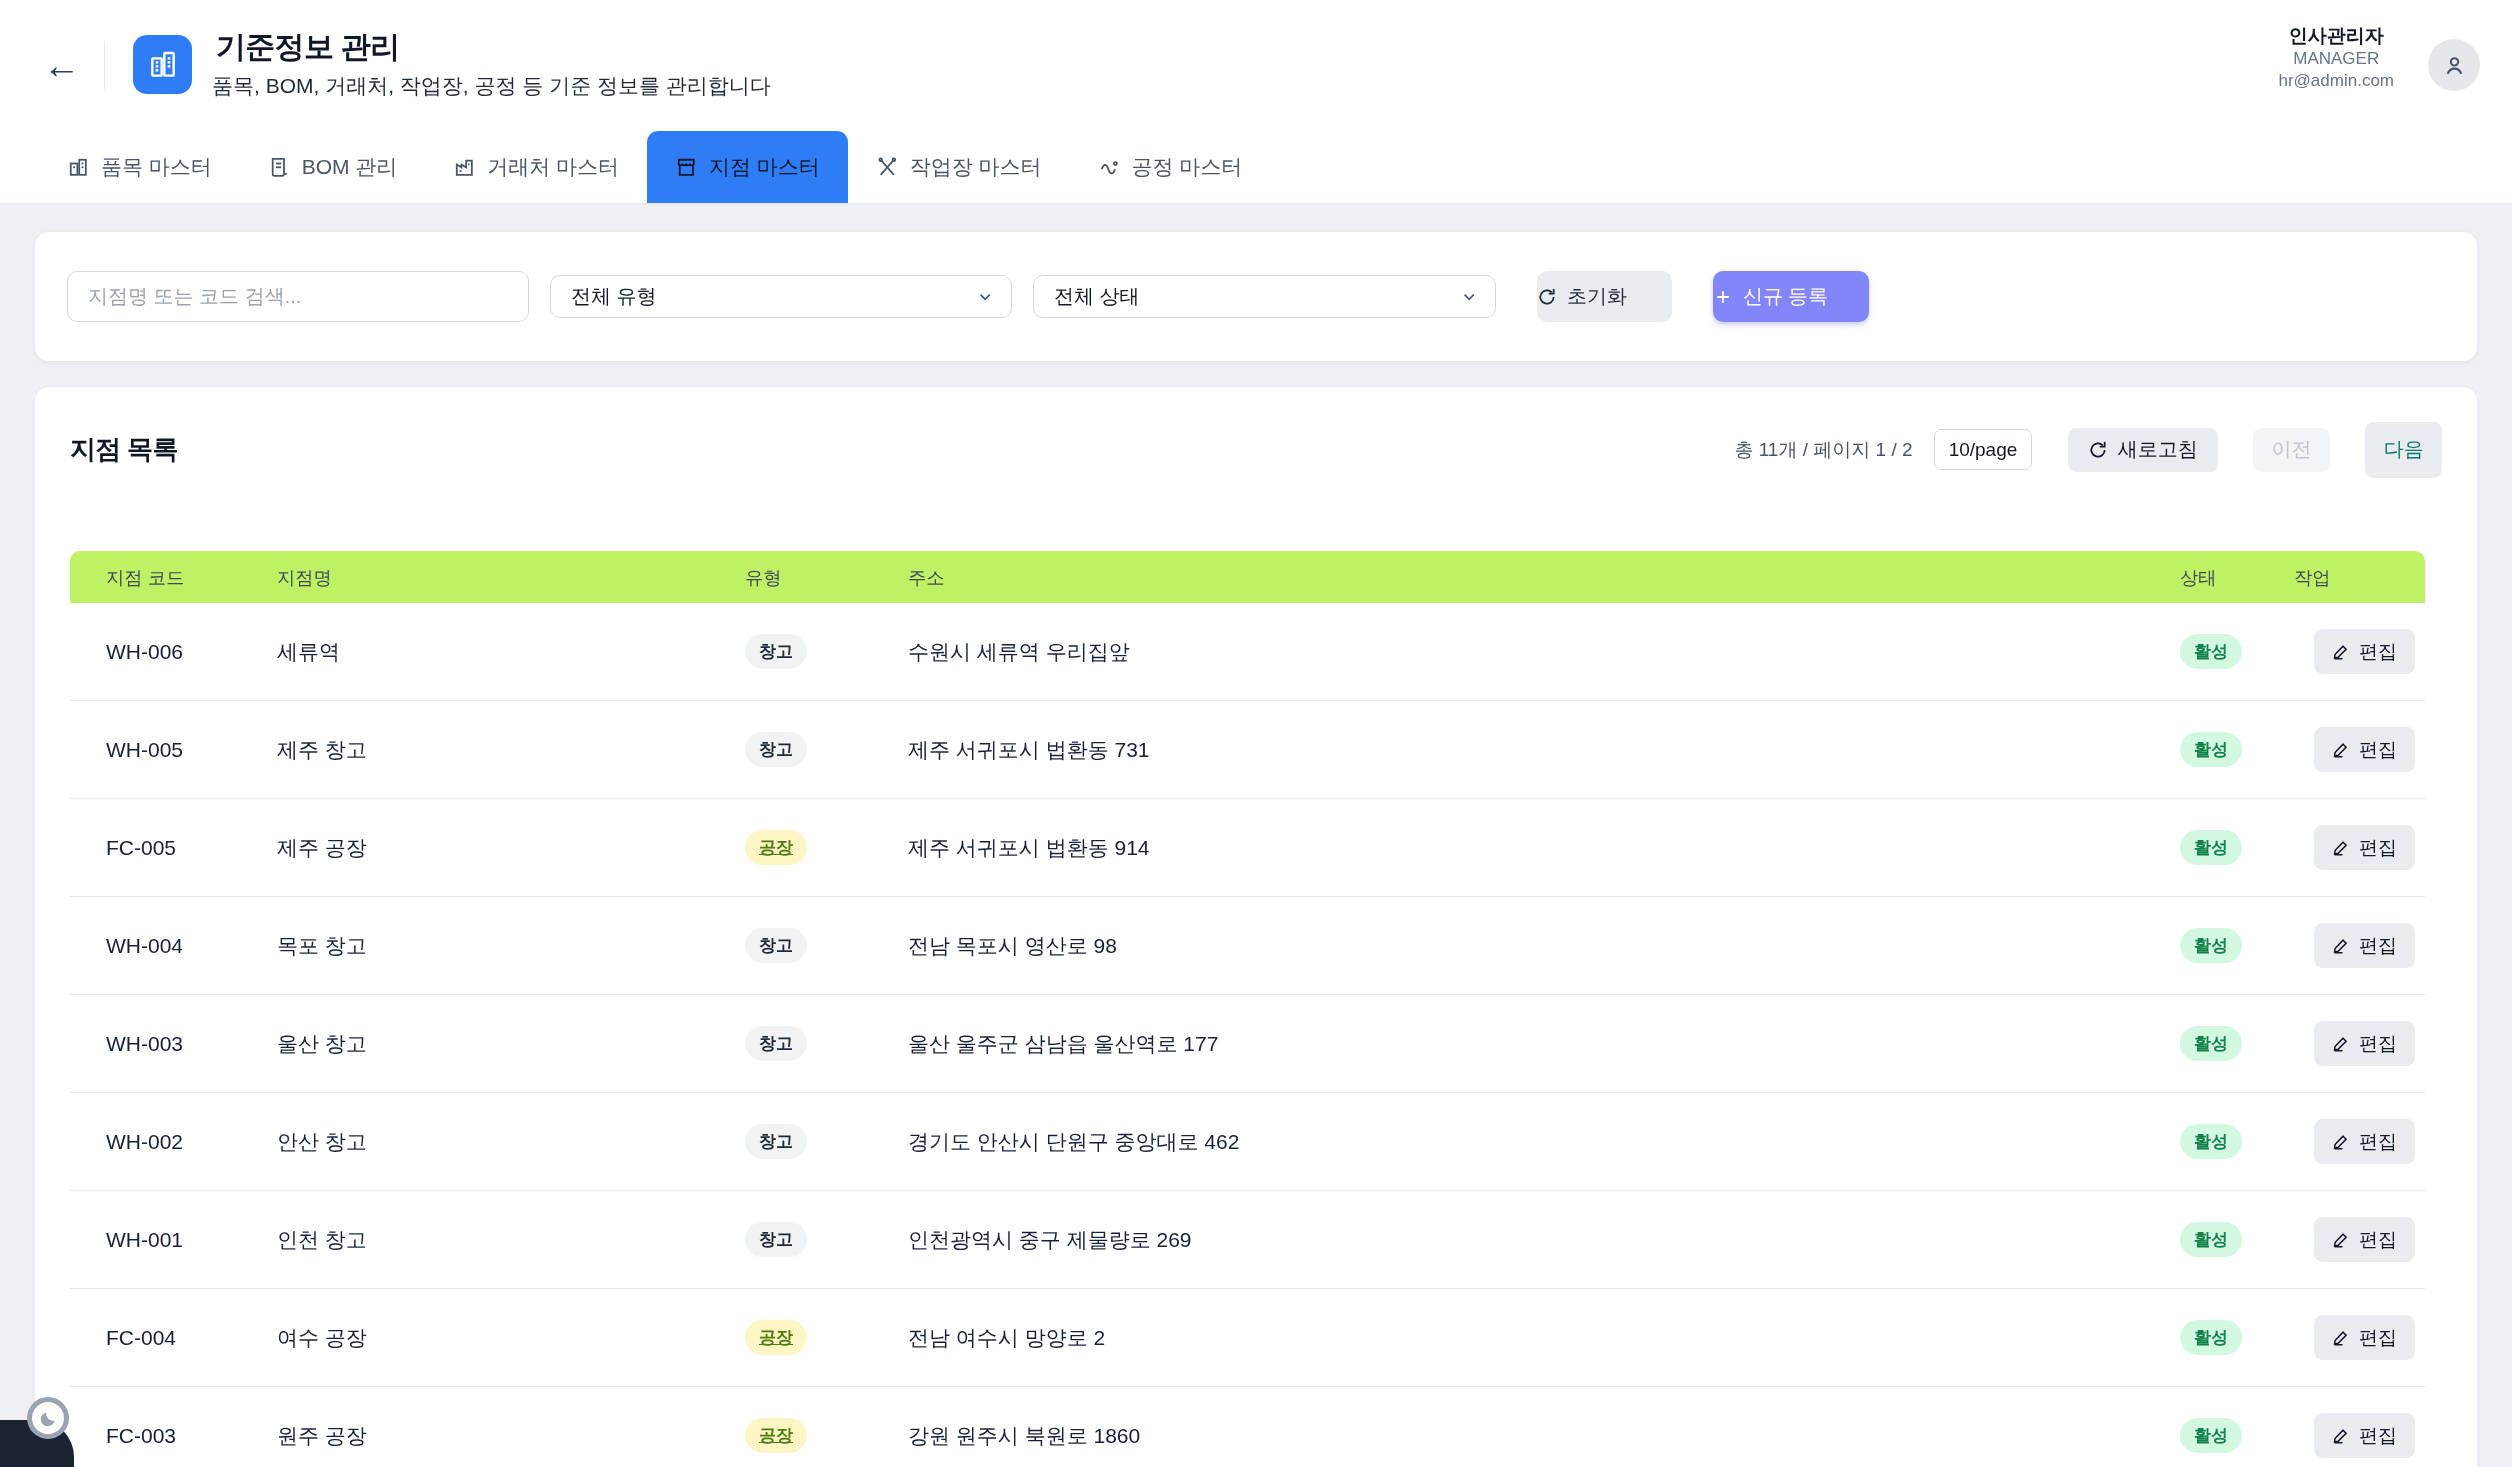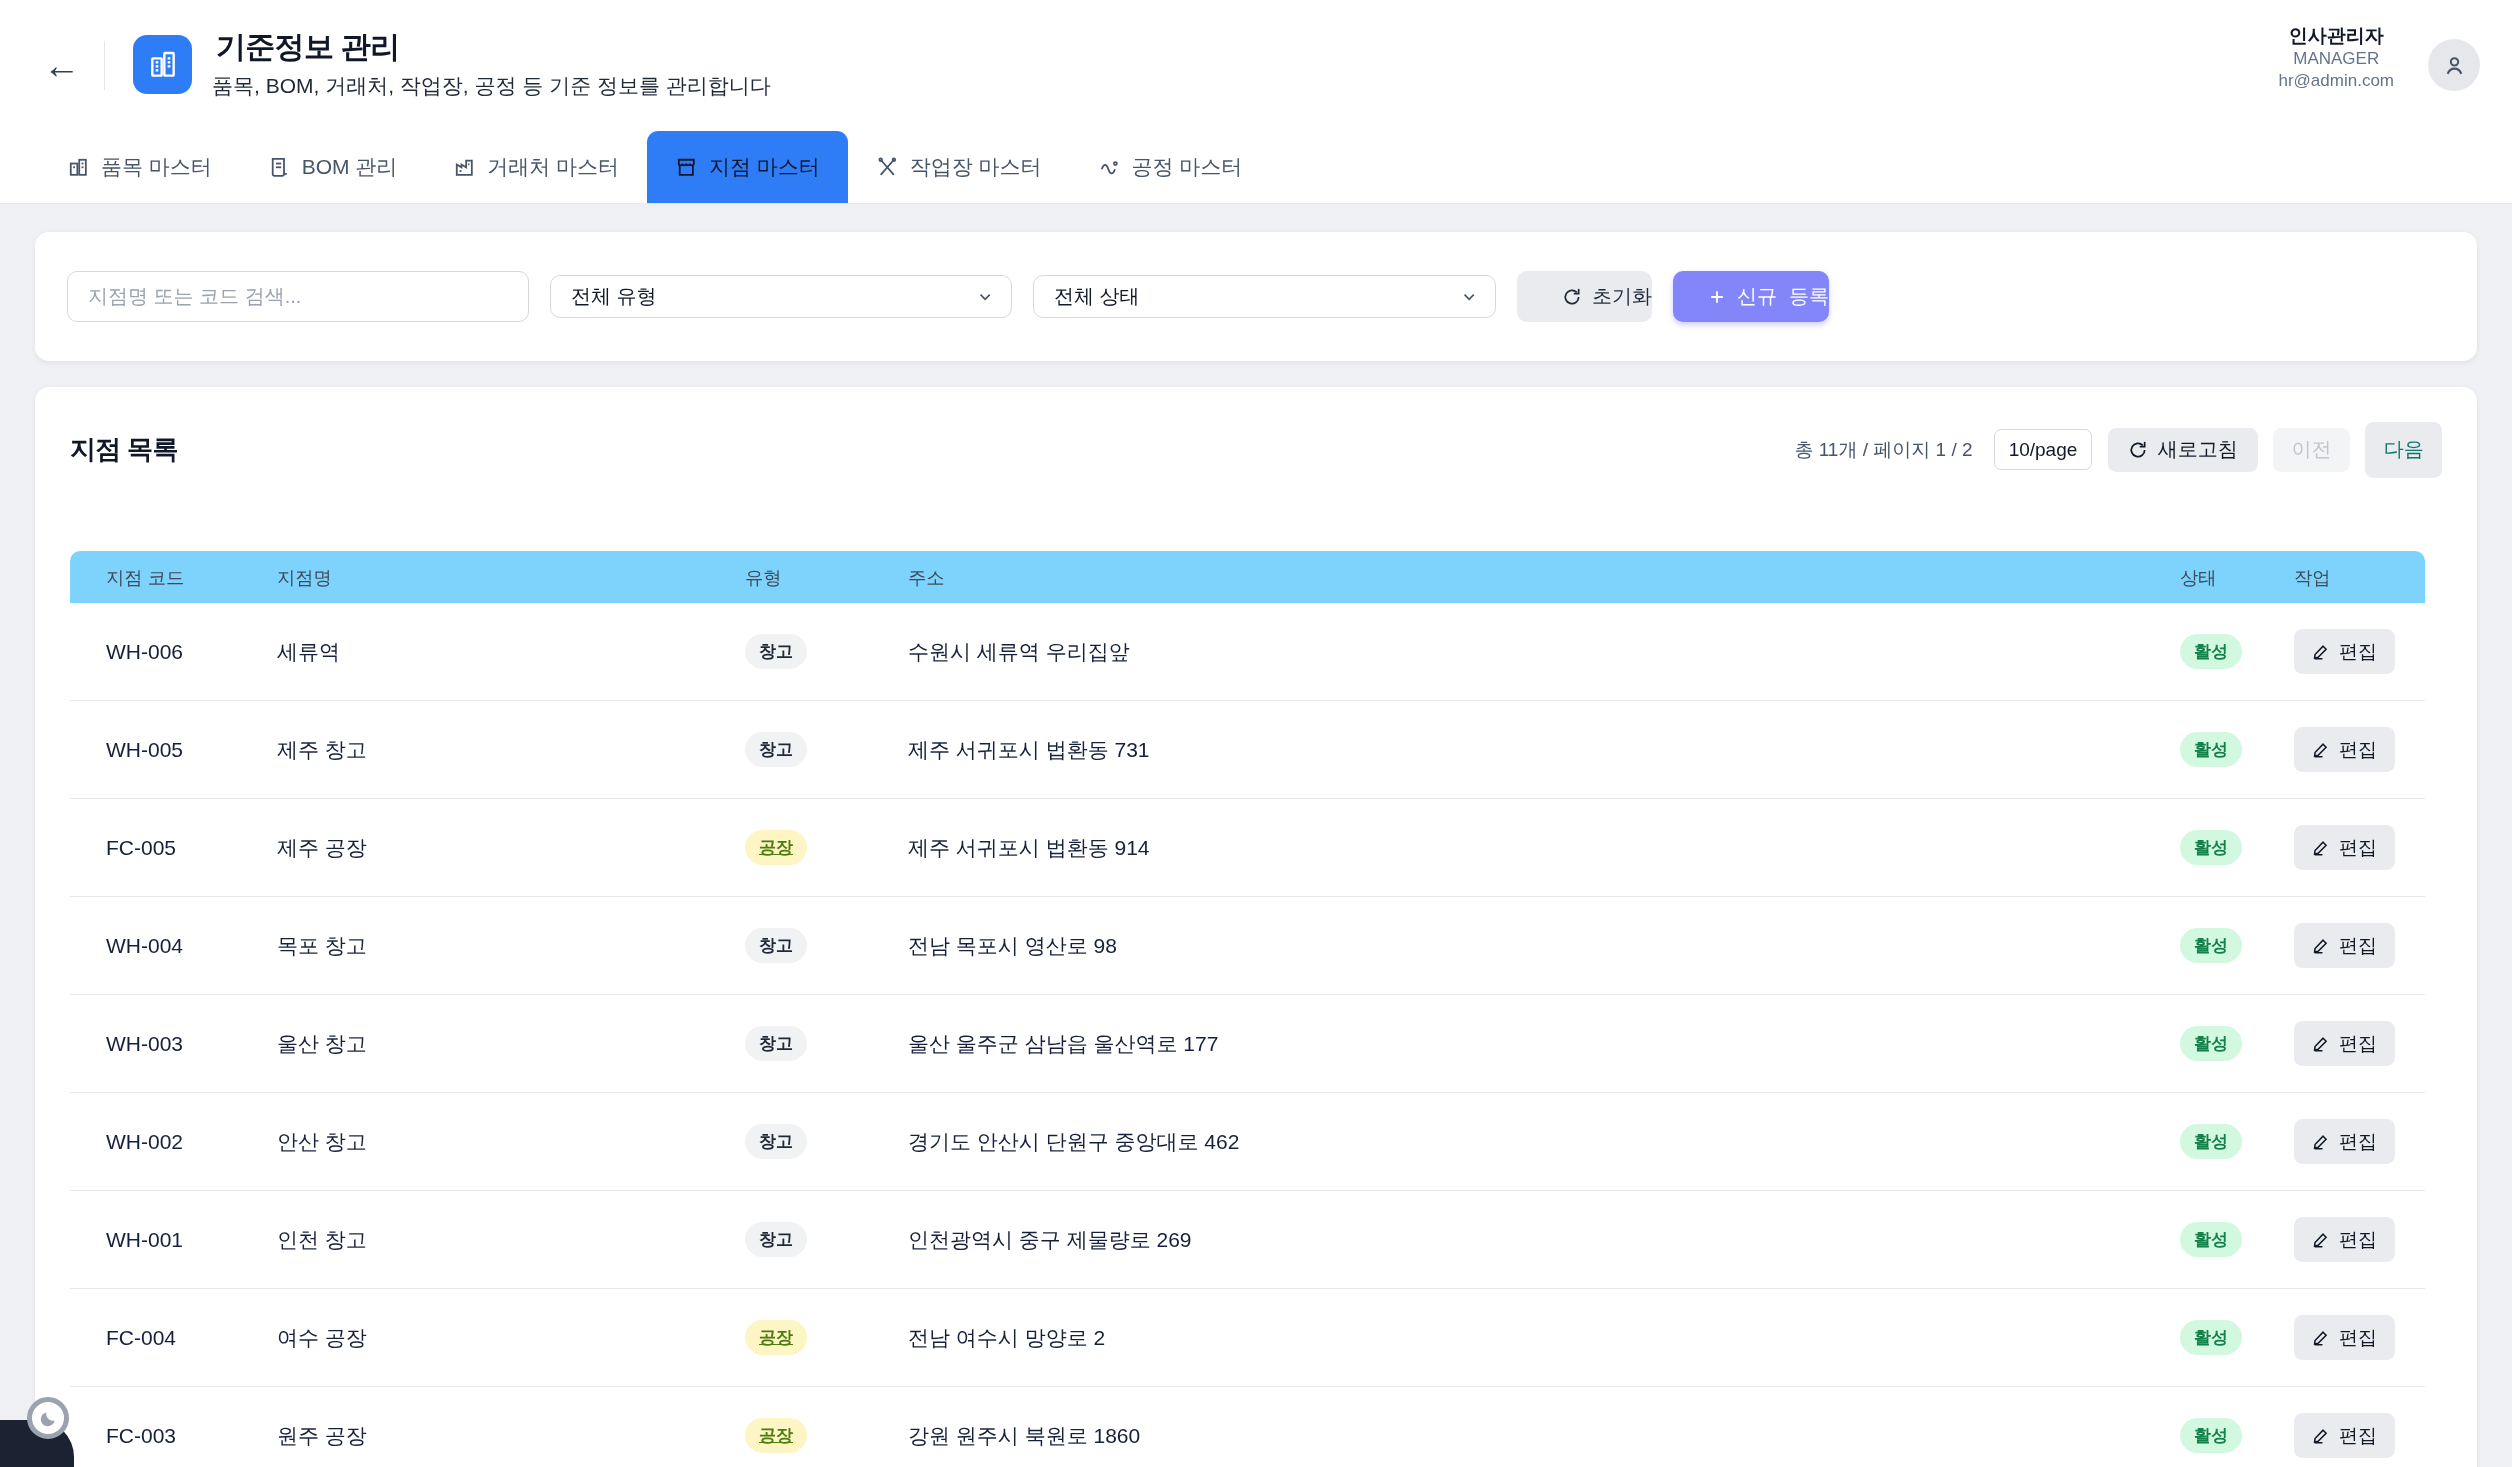--- a/index.html
+++ b/index.html
@@ -39,22 +39,22 @@
   .filter-card { position:absolute; left:35px; top:28px; width:2442px; height:129px; background:#fff;
                  border-radius:14px; box-shadow:0 1.4px 5.6px rgba(16,24,40,.06);
                  display:flex; align-items:center; padding:2px 32px; gap:21px; }
   .search-input { width:462px; height:51px; border:1.4px solid #d5d8de; border-radius:10px; padding:0 20px;
                   font-size:20px; color:#111827; font-family:inherit; outline:none; background:#fff; }
   .search-input::placeholder { color:#9aa3af; }
   .select { position:relative; width:462px; height:43px; border:1.4px solid #d5d8de; border-radius:10px;
             background:#fff; display:flex; align-items:center; padding:0 42px 0 20px; font-size:20px;
             color:#111827; cursor:pointer; }
   .select .chev { position:absolute; right:17px; top:50%; transform:translateY(-50%); width:18.3px; height:18.3px; }
-  .btn { display:inline-flex; align-items:center; justify-content:flex-end; gap:10px; border:none; cursor:pointer;
-         font-family:Liberation Mono, monospace; font-size:20px; border-radius:10px; }
+  .btn { display:inline-flex; align-items:center; justify-content:flex-start; gap:10px; border:none; cursor:pointer;
+         font-family:Liberation Serif, serif; font-size:20px; border-radius:10px;margin-left:20px; }
   .btn-reset { width:135px; height:51px; background:#e9ebee; color:#1f2937; font-weight:500; }
   .btn-create { width:156px; height:51px; background:#8386f8; color:#fff; font-weight:500;
                 box-shadow:0 2.1px 5.6px rgba(131,134,248,.4); }
   .btn svg { width:20px; height:20px; }
 
   .list-card { position:absolute; left:35px; top:183px; width:2442px; height:1142px; background:#fff;
                border-radius:14px; box-shadow:0 1.4px 5.6px rgba(16,24,40,.06); }
   .list-header { position:absolute; left:35px; right:35px; top:39px; height:47px;
                  display:flex; align-items:center; }
   .list-title { font-size:26px; font-weight:bold; color:#101828; letter-spacing:-0.7px; }
@@ -62,21 +62,21 @@
   .summary-text { font-size:19px; color:#475569; margin-right:5.6px; }
   .pagesize { height:41px; border:1.4px solid #d5d8de; border-radius:7px; background:#fff; display:flex;
               align-items:center; padding:0 14px; font-size:19px; color:#111827; cursor:pointer; }
   .btn-refresh { height:44px; padding:0 20px; background:#e9ebee; color:#111827; border-radius:8.5px; font-size:20px; }
   .btn-prev { height:44px; padding:0 18.3px; background:#f3f4f6; color:#c0c6cf; border-radius:8.5px; font-size:20px; }
   .btn-next { height:56px; padding:0 18.3px; background:#e9ebee; color:#0f766e; border-radius:8.5px; font-size:20px; font-weight:500; }
 
   .table { position:absolute; left:35px; right:52px; top:164px; }
   .t-head, .t-row { display:grid; grid-template-columns:171px 468px 163px 1fr 114px 131px;
                     align-items:center; padding-left:36px; }
-  .t-head { height:52px; background:#7dd3fc; border-radius:10px 10px 0 0; font-size:18.3px; color:#3f4a5a; }
+  .t-head { height:52px; background:#bef264; border-radius:10px 10px 0 0; font-size:18.3px; color:#3f4a5a; }
   .t-row { height:98px; border-bottom:1.4px solid #e6e8ec; font-size:21px; color:#16203a; background:#fff; }
   .cell-code { font-size:21px; color:#16203a; }
   .cell-name { font-size:21px; color:#16203a; }
   .badge { display:inline-block; padding:6.3px 14px; border-radius:704px; font-size:17px; font-weight:600;
            justify-self:start; }
   .badge.warehouse { background:#f1f2f4; color:#1f2937; }
   .badge.factory { background:#fdf5c3; color:#4d7c0f;text-decoration:underline; }
   .badge.status-active { background:#d2f8e0; color:#12814a; }
   .btn-edit { height:45px; padding:0 18.3px; background:#e9ebee; color:#111827; border-radius:8.5px;
               font-size:19px; gap:8.5px; justify-self:start; }

